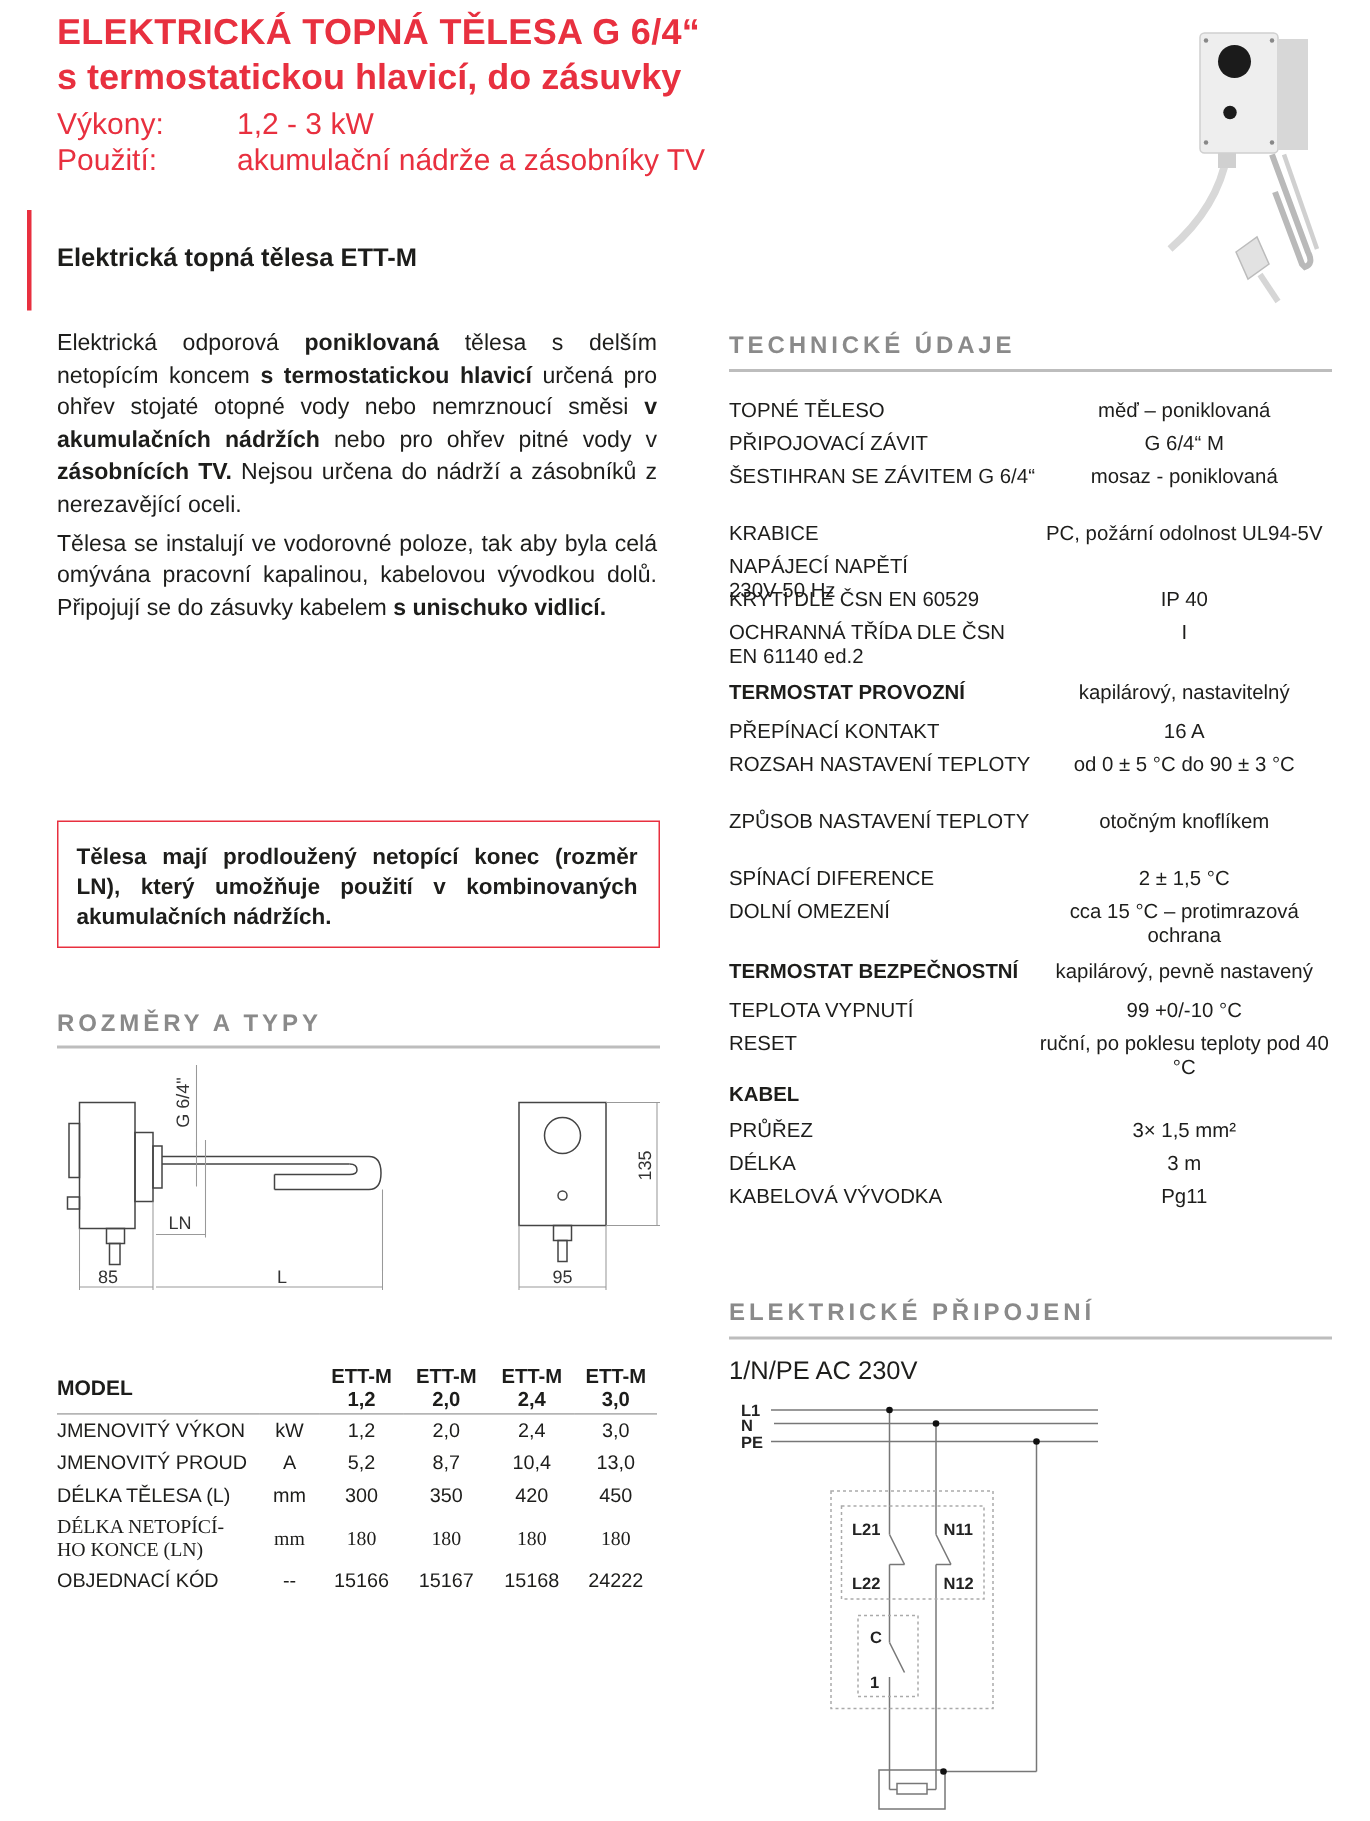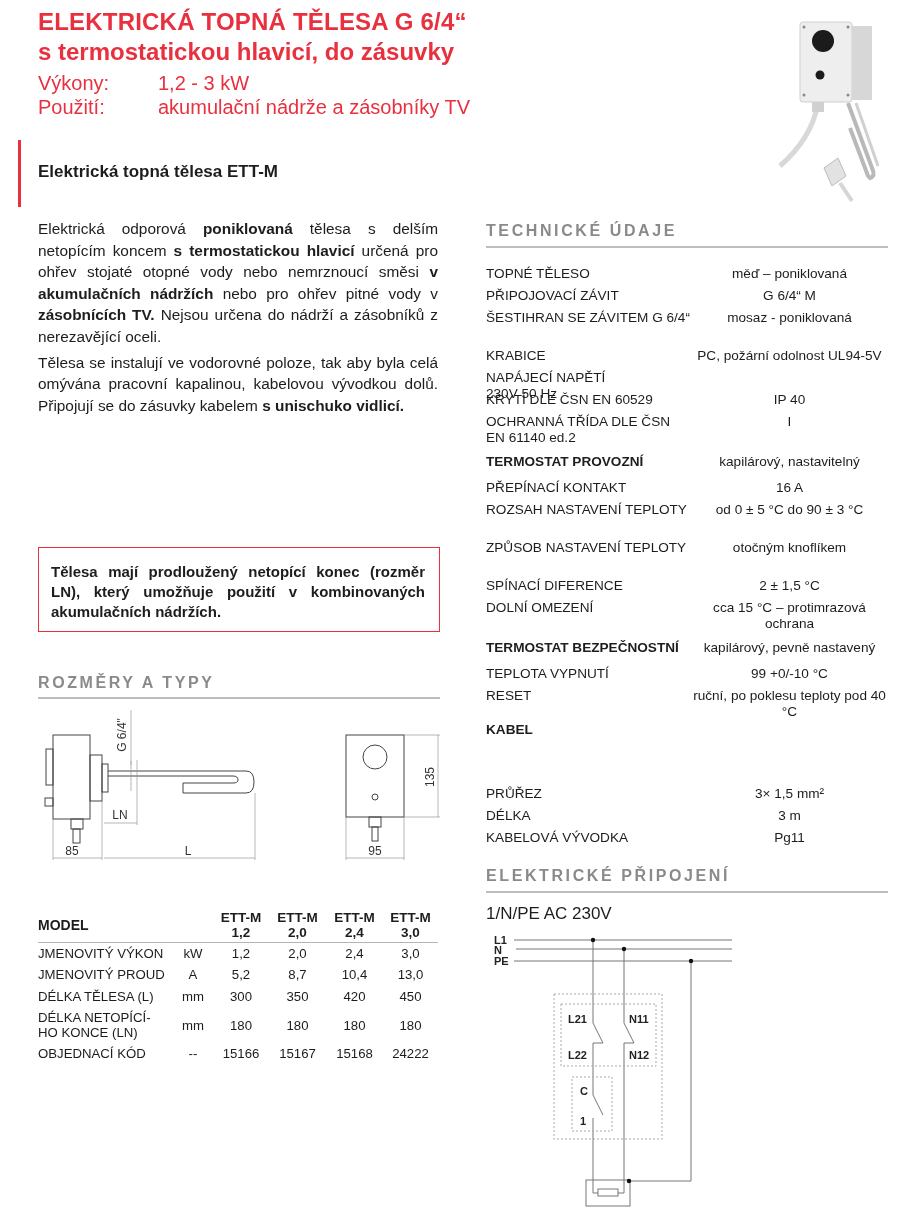--- a/index.html
+++ b/index.html
@@ -37,21 +37,21 @@
 
   
   .drawing { left: 38px; top: 705px; width: 410px; height: 165px; }
 
   
   .model-table { left: 38px; top: 910px; width: 400px; border-collapse: collapse; font-size: 13.2px; color: #1d1d1b; }
   .model-table th { font-weight: bold; font-size: 13.5px; text-align: center; line-height: 15px; padding-bottom: 2px; border-bottom: 1.5px solid #b5b5b5; }
   .model-table th.first { text-align: left; vertical-align: middle; font-size: 14px; }
   .model-table td { text-align: center; height: 21.5px; line-height: 15px; padding: 0; }
   .model-table td.first { text-align: left; }
-  .model-table tr.tall td { height: 36px; }
+  .model-table tr.tall td { height: 36px; font-family: Liberation Serif, serif; }
 
   
   .tech { left: 486px; top: 266px; width: 402px; }
   .tech-row { display: flex; align-items: flex-start; font-size: 13.6px; line-height: 15.5px; color: #1d1d1b; }
   .tech-row .k { width: 205px; }
   .tech-row .v { flex: 1; text-align: center; }
   .tech-row .k.bold { font-weight: bold; }
 
   .conn-label { left: 486px; top: 904px; font-size: 17px; color: #1d1d1b; white-space: nowrap; }
   .wiring { left: 486px; top: 925px; width: 260px; height: 289px; }
@@ -290,21 +290,21 @@
       <div class="v">99 +0/-10 °C</div>
     </div>
     <div class="tech-row" style="height: 34px; align-items: flex-start;">
       <div class="k">RESET</div>
       <div class="v">ruční, po poklesu teploty pod 40 °C</div>
     </div>
     <div class="tech-row" style="height: 24px;">
       <div class="k bold">KABEL</div>
       <div class="v"></div>
     </div>
-    <div class="tech-row" style="height: 22px; margin-top: 40px;">
+    <div class="tech-row" style="height: 22px;">
       <div class="k">PRŮŘEZ</div>
       <div class="v">3× 1,5 mm²</div>
     </div>
     <div class="tech-row" style="height: 22px;">
       <div class="k">DÉLKA</div>
       <div class="v">3 m</div>
     </div>
     <div class="tech-row" style="height: 22px;">
       <div class="k">KABELOVÁ VÝVODKA</div>
       <div class="v">Pg11</div>

